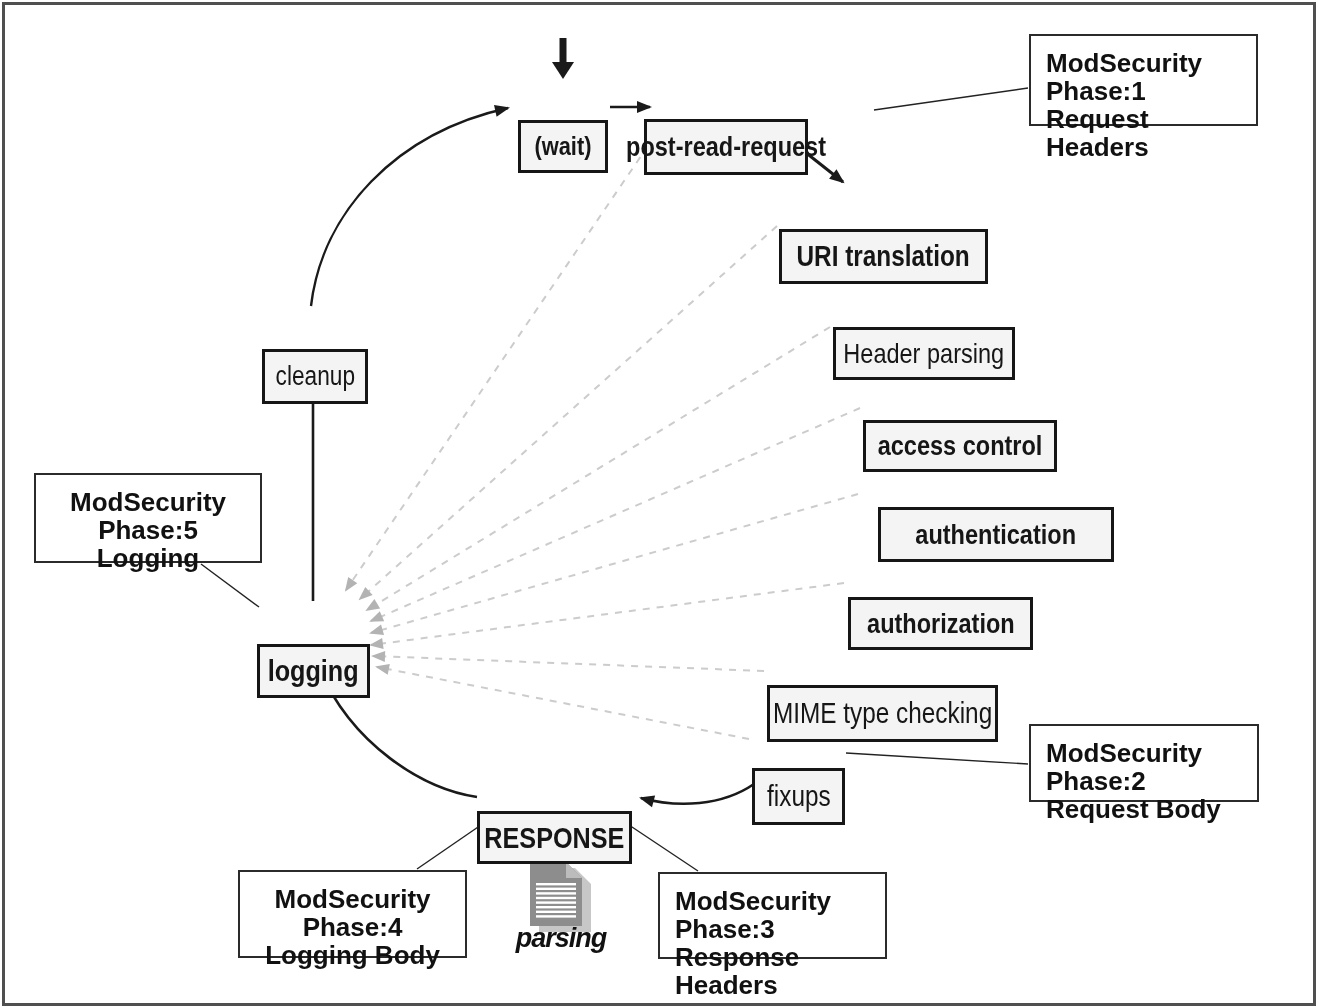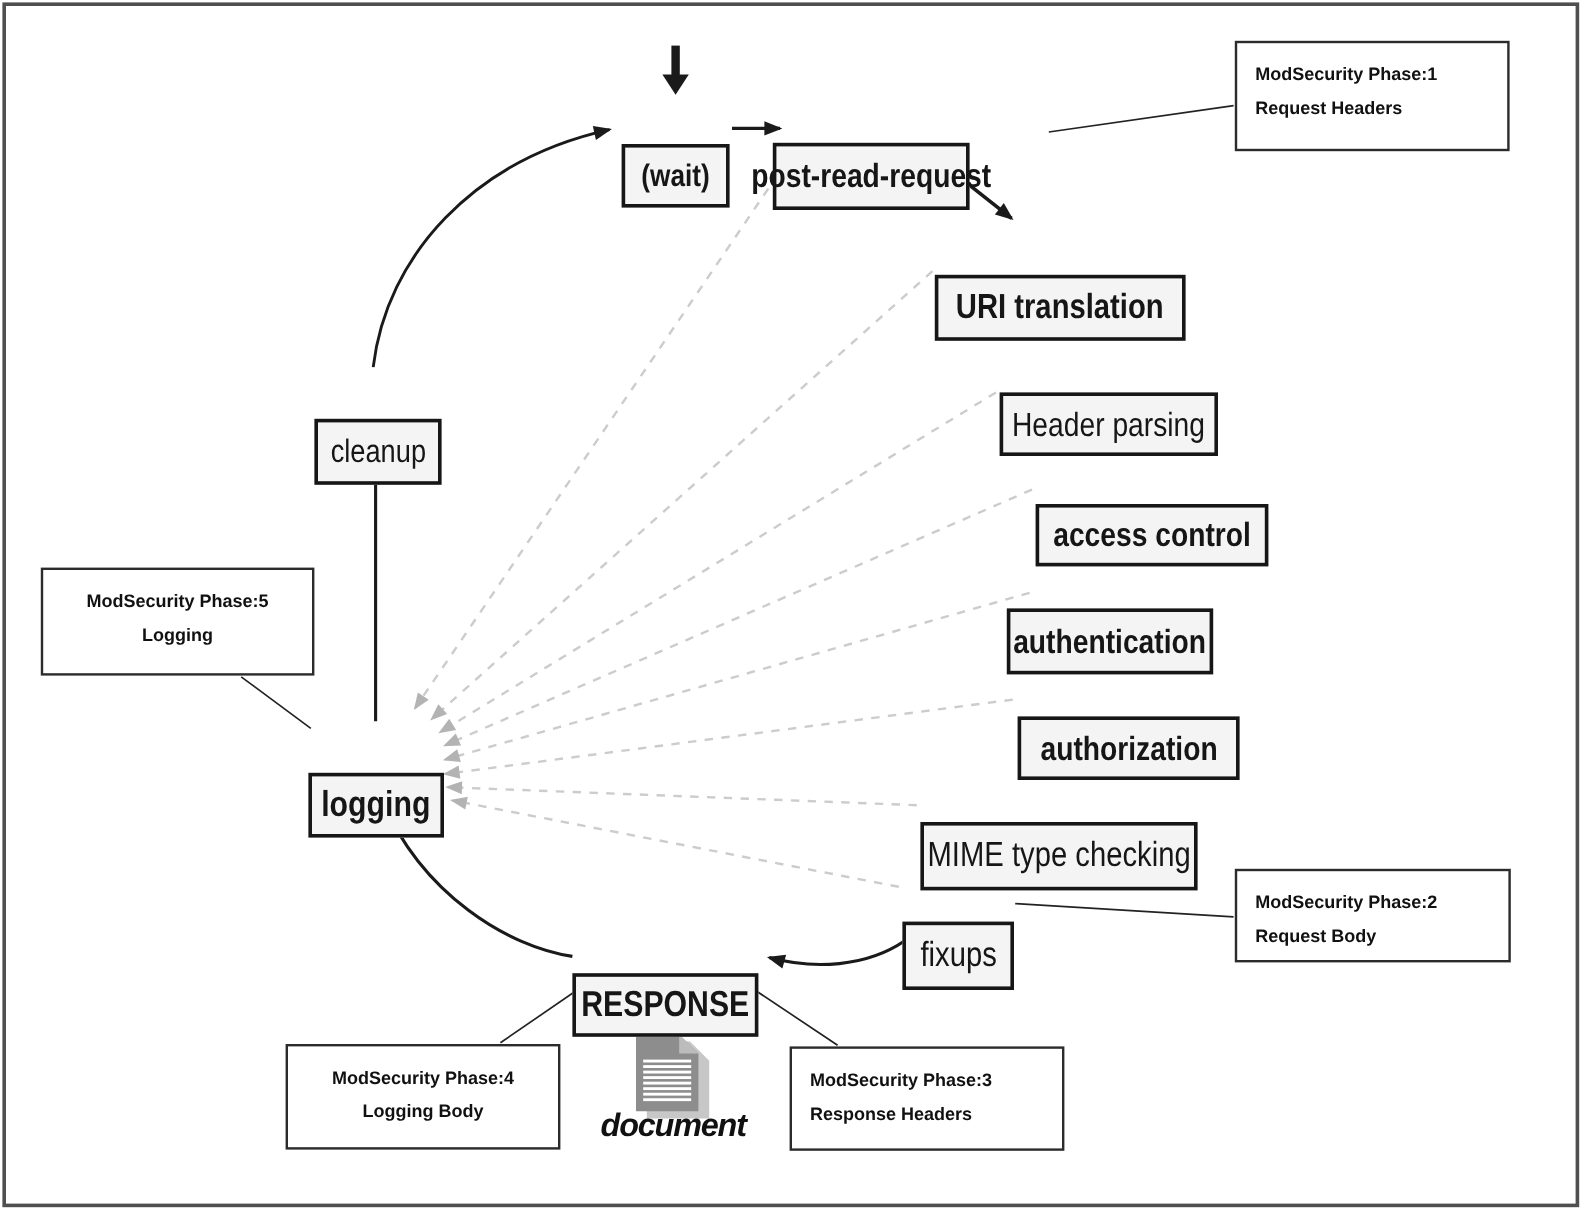--- a/index.html
+++ b/index.html
@@ -14,21 +14,21 @@
     display:flex;align-items:center;justify-content:center;z-index:3;margin-top:40px;
   }
   .nlabel{
     color:#161616;white-space:nowrap;transform:scaleX(0.84);transform-origin:center;
     font-family:"Liberation Sans",sans-serif;
   }
   .w700{font-weight:700;}
   .w400{font-weight:400;}
   .callout{
     position:absolute;box-sizing:border-box;background:#ffffff;border:2px solid #2b2b2b;
-    padding:13px 15px 0 15px;font-size:15px;line-height:28px;font-weight:700;color:#111;z-index:3;
+    padding:13px 15px 0 15px;font-size:26px;line-height:28px;font-weight:700;color:#111;z-index:3;
   }
   .align-right{text-align:center;}
   .doc-label{
     position:absolute;left:493px;top:923px;width:136px;height:32px;text-align:center;
     font-weight:700;font-style:italic;font-size:27px;color:#111;z-index:3;letter-spacing:-1px;
   }
 </style>
 </head>
 <body>
 
@@ -113,21 +113,21 @@
   </div>
   <div class="node" style="left:779px;top:189px;width:209px;height:55px">
     <span class="nlabel w700" style="font-size:29px">URI translation</span>
   </div>
   <div class="node" style="left:833px;top:287px;width:182px;height:53px">
     <span class="nlabel w400" style="font-size:28px">Header parsing</span>
   </div>
   <div class="node" style="left:863px;top:380px;width:194px;height:52px">
     <span class="nlabel w700" style="font-size:28px">access control</span>
   </div>
-  <div class="node" style="left:839px;top:467px;width:172px;height:55px">
+  <div class="node" style="left:878px;top:467px;width:236px;height:55px">
     <span class="nlabel w700" style="font-size:28px">authentication</span>
   </div>
   <div class="node" style="left:848px;top:557px;width:185px;height:53px">
     <span class="nlabel w700" style="font-size:28px">authorization</span>
   </div>
   <div class="node" style="left:767px;top:645px;width:231px;height:57px">
     <span class="nlabel w400" style="font-size:29px">MIME type checking</span>
   </div>
   <div class="node" style="left:752px;top:728px;width:93px;height:57px">
     <span class="nlabel w400" style="font-size:29px">fixups</span>
@@ -156,16 +156,16 @@
   </div>
   <div class="callout align-right" style="left:238px;top:870px;width:229px;height:88px">
     <div>ModSecurity Phase:4</div>
     <div>Logging Body</div>
   </div>
   <div class="callout align-right" style="left:34px;top:473px;width:228px;height:90px">
     <div>ModSecurity Phase:5</div>
     <div>Logging</div>
   </div>
 
-  <div class="doc-label">document</div>
+  <div class="doc-label">parsing</div>
 
   <div class="frame"></div>
 </div>
 
 </body></html>

